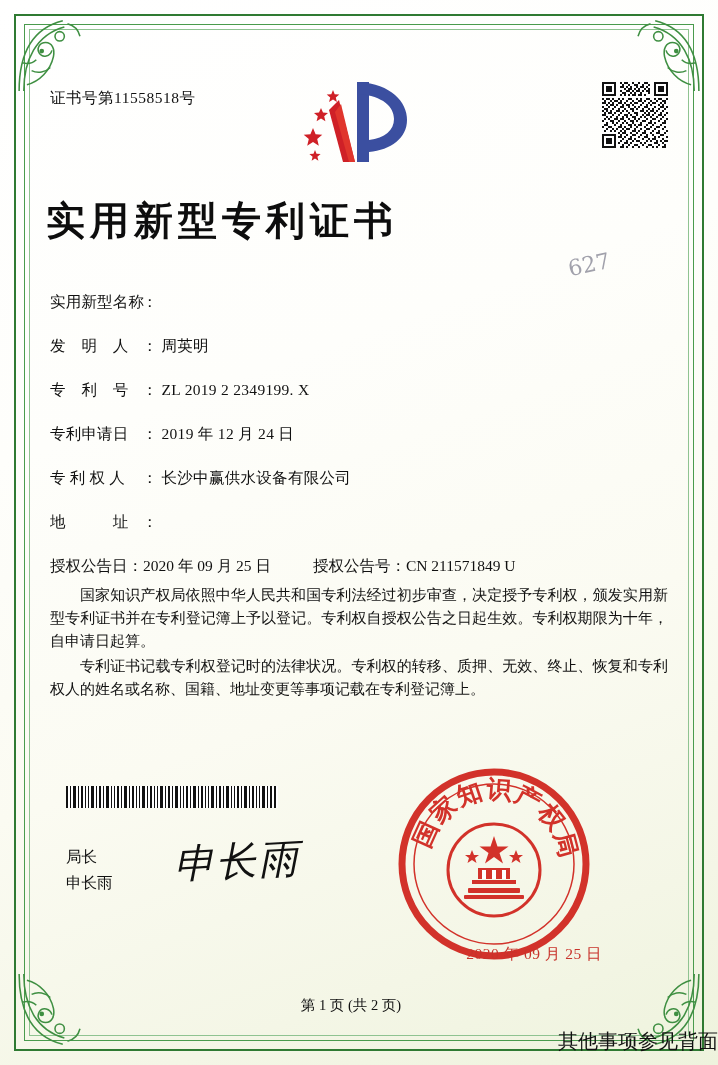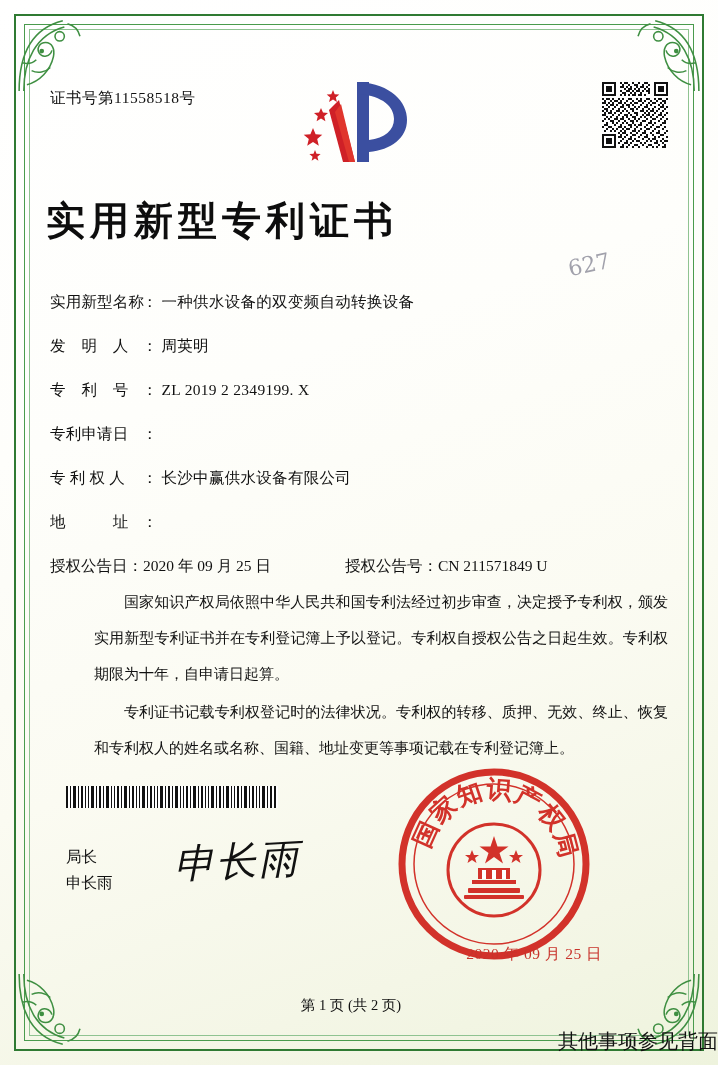--- a/index.html
+++ b/index.html
@@ -151,37 +151,35 @@
   .field .val {
     flex: 1;
     letter-spacing: 0.3px;
   }
   .field-2col {
     display: flex;
     align-items: flex-end;
     font-size: 15.5px;
     color: #111;
     margin-bottom: 23px;
-    gap: 32px;
   }
   .field-2col .part { display: flex; align-items: baseline; }
   .field-2col .part.right { margin-left: 42px; }
   .field-2col .lbl2 { white-space: nowrap; }
 
   
   .paras {
     position: absolute;
     left: 4px;
     right: 4px;
     top: 540px;
     font-size: 15px;
-    line-height: 36px;
+    line-height: 23px;
     color: #111;
     text-align: justify;
-    margin-left: 44px;
   }
   .paras p {
     margin: 0 0 2px 0;
     text-indent: 2em;
   }
 
   
   .barcode {
     position: absolute;
     left: 20px;
@@ -631,38 +629,38 @@
 
     <div class="doc-title">实用新型专利证书</div>
 
     <div class="handwrite-mark">627</div>
 
     <div class="fields">
 
       <div class="field">
         <span class="lbl">实用新型名称</span>
         <span class="colon">：</span>
-        <span class="val">一种供水设备的双变频自动转换设备</span>
       </div>
 
       <div class="field">
         <span class="lbl">发　明　人</span>
         <span class="colon">：</span>
         <span class="val">周英明</span>
       </div>
 
       <div class="field">
         <span class="lbl">专　利　号</span>
         <span class="colon">：</span>
         <span class="val">ZL 2019 2 2349199. X</span>
       </div>
 
       <div class="field">
         <span class="lbl">专利申请日</span>
         <span class="colon">：</span>
+        <span class="val">2019 年 12 月 24 日</span>
       </div>
 
       <div class="field">
         <span class="lbl">专 利 权 人</span>
         <span class="colon">：</span>
         <span class="val">长沙中赢供水设备有限公司</span>
       </div>
 
       <div class="field">
         <span class="lbl">地　　　址</span>

